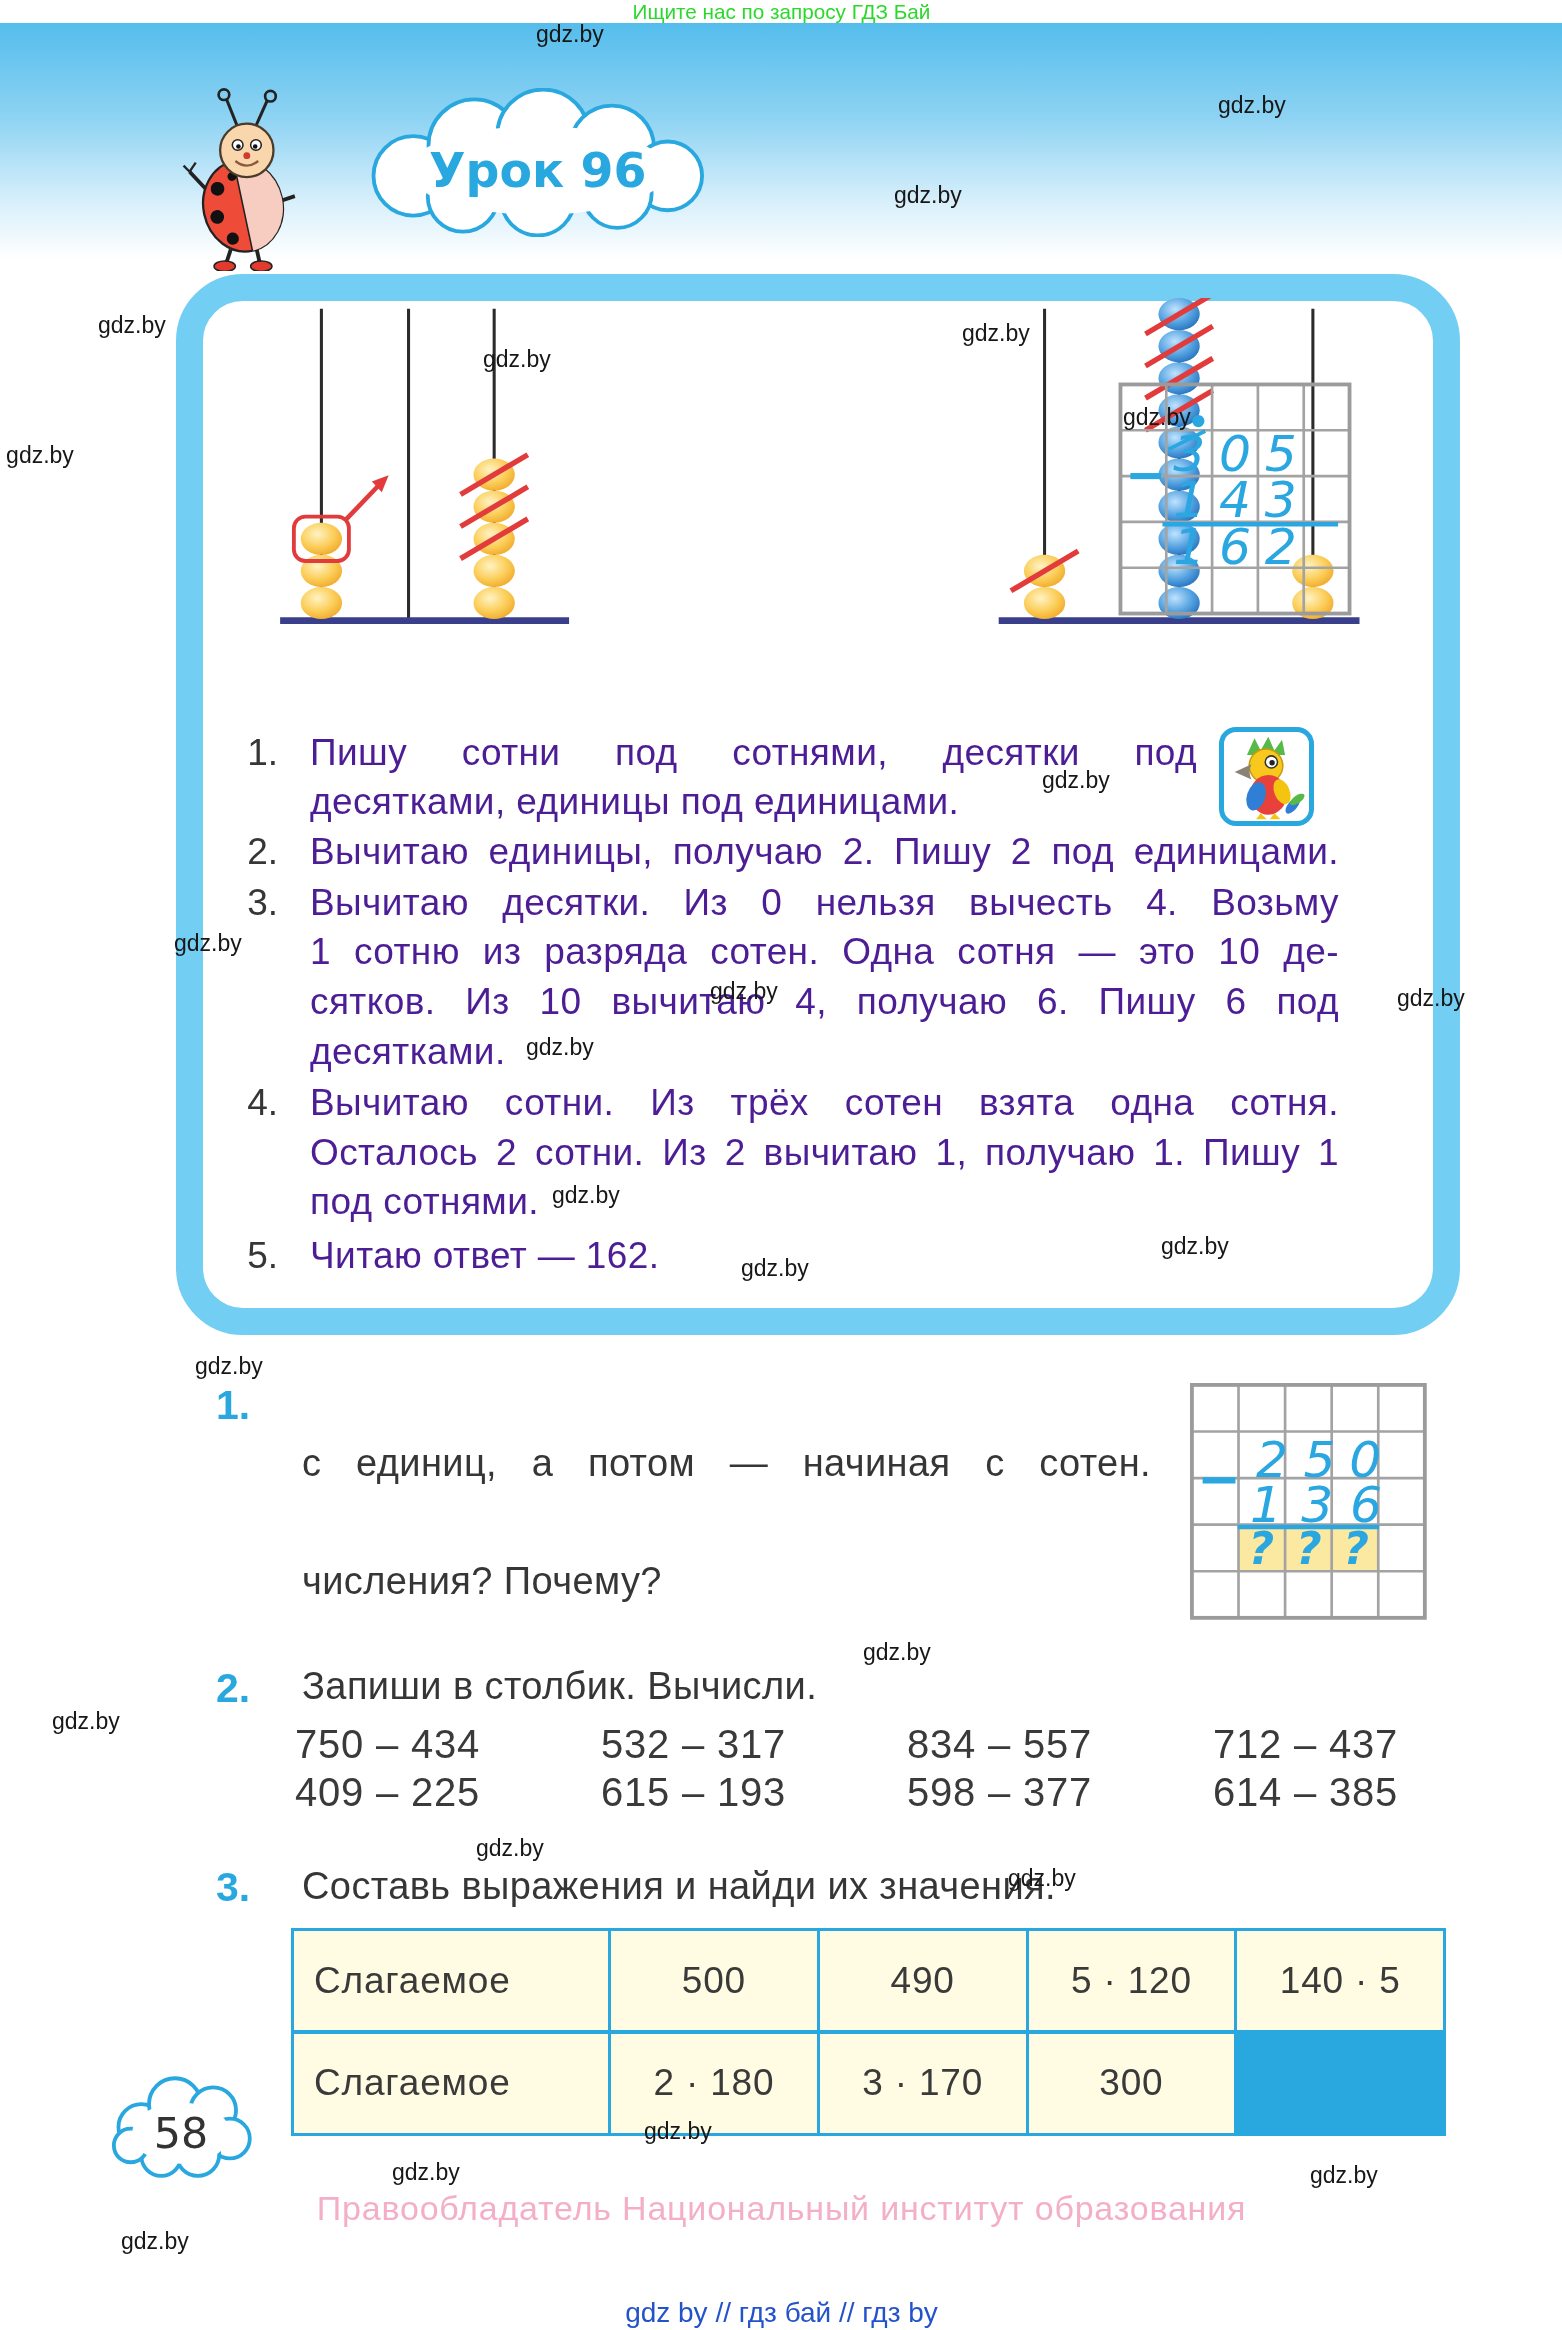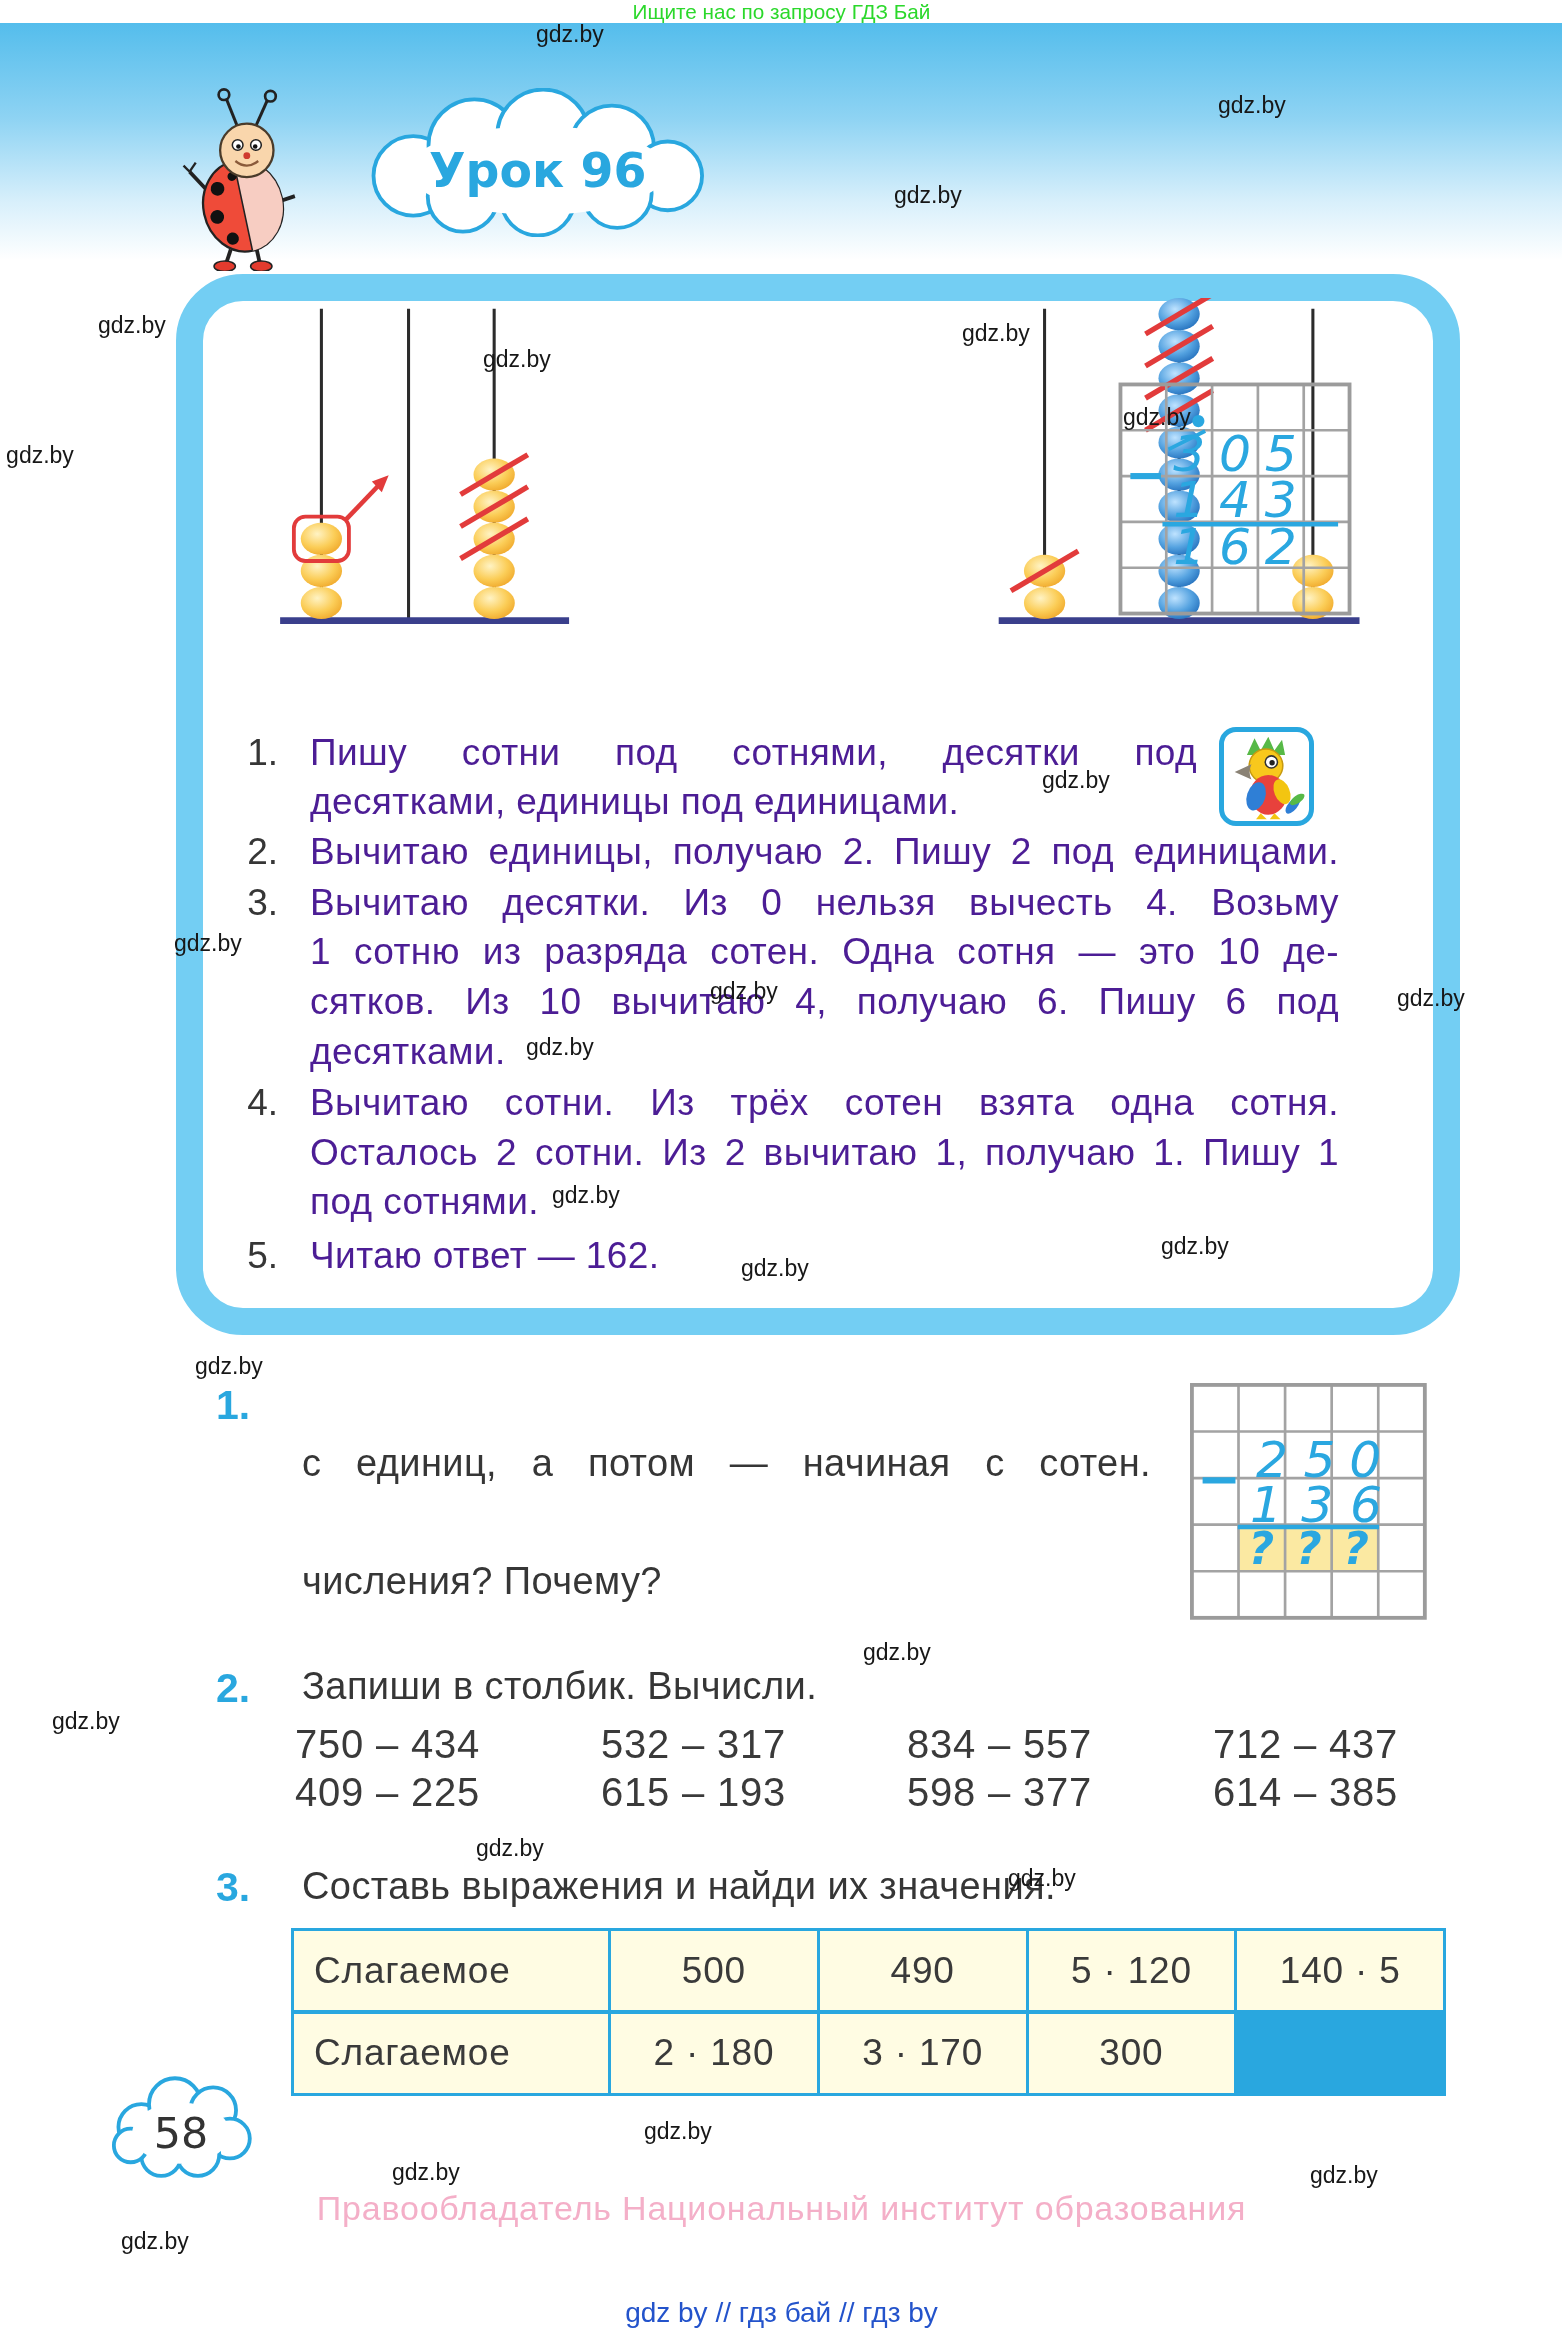--- a/index.html
+++ b/index.html
@@ -12,21 +12,21 @@
   .wm{position:absolute;font-size:23px;color:#171717;white-space:nowrap;z-index:40;}
   .main-box{position:absolute;left:176px;top:274px;width:1284px;height:1061px;box-sizing:border-box;
             border:27.5px solid #73CEF3;border-radius:67px;background:#fff;z-index:2;}
   .abs{position:absolute;}
   .step-num{position:absolute;left:223px;width:55px;text-align:right;font-size:37px;line-height:1.05;color:#363636;z-index:5;}
   .step-line{position:absolute;left:310px;font-size:37px;line-height:1.05;color:#4c1d95;z-index:5;letter-spacing:0.4px;}
   .jline{text-align:justify;text-align-last:justify;}
   .task-num{position:absolute;left:216px;width:61px;font-size:41px;font-weight:700;color:#29A7DF;z-index:5;}
   .task-line{position:absolute;left:302px;font-size:38px;line-height:1.05;color:#363636;letter-spacing:0.4px;z-index:5;}
   .expr{position:absolute;font-size:40px;color:#3a3a3a;white-space:nowrap;z-index:5;letter-spacing:0.8px;}
-  .t3-table{position:absolute;left:291px;top:1928px;width:1155px;height:168px;box-sizing:border-box;
+  .t3-table{position:absolute;left:291px;top:1928px;width:1155px;height:208px;box-sizing:border-box;
             display:grid;grid-template-columns:314px 1fr 1fr 1fr 1fr;grid-template-rows:1fr 1fr;
             background:#29A7DF;border:3.8px solid #29A7DF;gap:3.1px;z-index:5;}
   .t3-cell{background:#FFFCE3;display:flex;align-items:center;justify-content:center;
            font-size:37px;color:#3a3a3a;letter-spacing:0.8px;}
   .t3-label{justify-content:flex-start;padding-left:20px;}
   .pink-line{position:absolute;left:0;top:2189px;width:100%;text-align:center;font-size:34px;color:#F4AFC8;z-index:5;letter-spacing:0.8px;}
   .blue-links{position:absolute;left:0;top:2297px;width:100%;text-align:center;font-size:28px;color:#2353CB;z-index:5;}
   svg text{font-family:"DejaVu Sans","Liberation Sans",sans-serif;}
   .hand{font-style:italic;fill:#2AA7E0;}
 </style>

